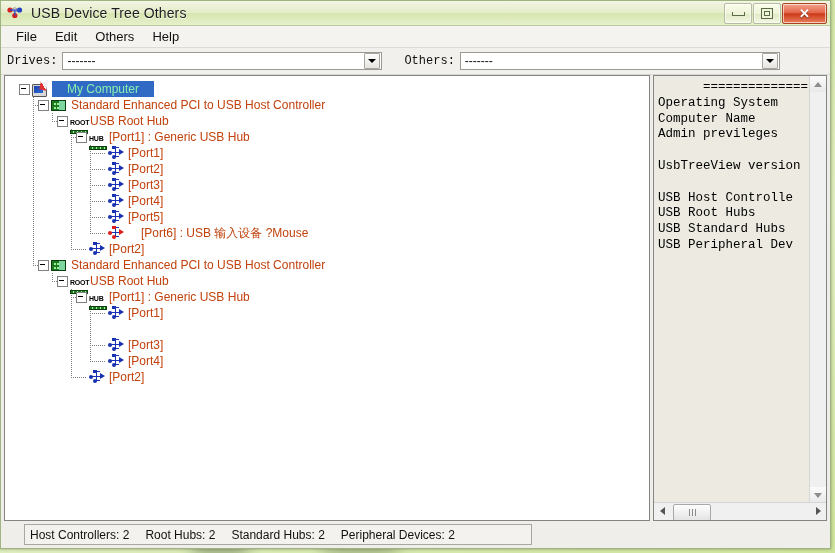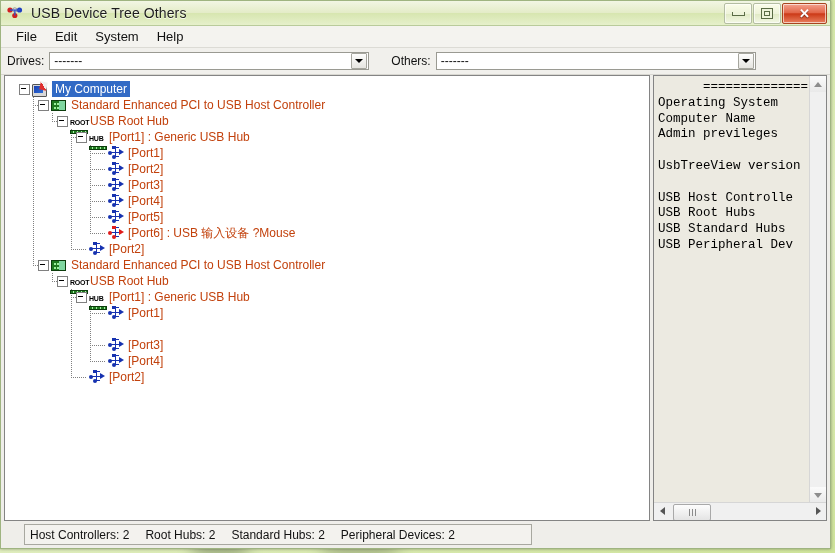--- a/index.html
+++ b/index.html
@@ -60,21 +60,21 @@
   }
   .menu-item{
     font-size:13px;color:#111;padding:2px 9px;cursor:default;
   }
 
   .toolbar{
     height:26px;background:#f1f0ec;
     display:flex;align-items:center;padding:0 6px;
     border-bottom:1px solid #d8d7d1;
   }
-  .tb-label{font-size:12px;color:#111;margin-right:5px;}
+  .tb-label{font-size:12px;color:#111;margin-right:5px;font-family:Liberation Mono, monospace;}
   .combo{
     height:18px;background:#fff;border:1px solid #9a9a92;
     display:flex;align-items:center;position:relative;box-sizing:border-box;
   }
   .combo .cval{font-size:12px;color:#111;padding-left:4px;flex:1;white-space:nowrap;overflow:hidden;}
   .combo .carrow{
     width:16px;height:16px;margin:0 1px 0 0;flex:none;
     background:linear-gradient(to bottom,#fdfdfc,#e6e5e0);
     border:1px solid #a6a69e;border-radius:1px;
     display:flex;align-items:center;justify-content:center;box-sizing:border-box;
@@ -143,21 +143,21 @@
   #sb-left{flex:none;width:508px;}
   #sb-right{flex:1;position:relative;}
   .sb-seg{margin-right:16px;}
   .grip-corner{position:absolute;right:2px;bottom:1px;width:12px;height:12px;}
   .grip-corner i{position:absolute;width:9px;height:1px;background:#a9a9a9;transform:rotate(-45deg);transform-origin:right;}
 
   
   .tree{position:absolute;left:0;top:5px;right:0;font-size:12px;color:#000;}
   .row{position:relative;height:16px;line-height:16px;white-space:nowrap;}
   .row .lbl{position:absolute;font-size:12px;color:#c2410c;top:0;}
-  .row .lbl.sel{background:#316ac5;color:#ffffff;padding:0 3px;}
+  .row .lbl.sel{background:#316ac5;color:#86efac;padding:0 15px;}
 
   
   .vline{position:absolute;width:1px;background:transparent;
     background-image:linear-gradient(to bottom,#808080 1px,transparent 1px);
     background-size:1px 2px;}
   .hline{position:absolute;height:1px;background:transparent;
     background-image:linear-gradient(to right,#808080 1px,transparent 1px);
     background-size:2px 1px;}
 
   .pm{position:absolute;width:9px;height:9px;border:1px solid #808080;background:#fff;top:3px;}
@@ -229,21 +229,21 @@
       </div>
       <div class="wbtn close">
         <span class="glyph-x">✕</span>
       </div>
     </div>
   </div>
 
   <div class="menubar">
     <div class="menu-item">File</div>
     <div class="menu-item">Edit</div>
-    <div class="menu-item">System</div>
+    <div class="menu-item">Others</div>
     <div class="menu-item">Help</div>
   </div>
 
   <div class="toolbar">
     <span class="tb-label">Drives:</span>
     <div class="combo" id="drives-combo">
       <span class="cval">-------</span>
       <span class="carrow">
           <i class="tri-down"></i>
         </span>
@@ -395,21 +395,21 @@
               <span class="stem"></span>
               <span class="ldot"></span>
               <span class="rarrow"></span>
               <span class="up"></span>
               <span class="upv"></span>
               <span class="upsq"></span>
               <span class="dn"></span>
               <span class="dnv"></span>
               <span class="dncir"></span>
             </span>
-            <span class="lbl" style="left:123px;">[Port6] : USB 输入设备  ?Mouse</span>
+            <span class="lbl" style="left:136px;">[Port6] : USB 输入设备  ?Mouse</span>
           </div>
           <div class="row" style="position:absolute;left:0;top:160px;right:0;">
             <span class="hline" style="left:66px;top:8px;width:16px;"></span>
             <span class="ico ic-usb" style="left:84px">
               <span class="stem"></span>
               <span class="ldot"></span>
               <span class="rarrow"></span>
               <span class="up"></span>
               <span class="upv"></span>
               <span class="upsq"></span>

